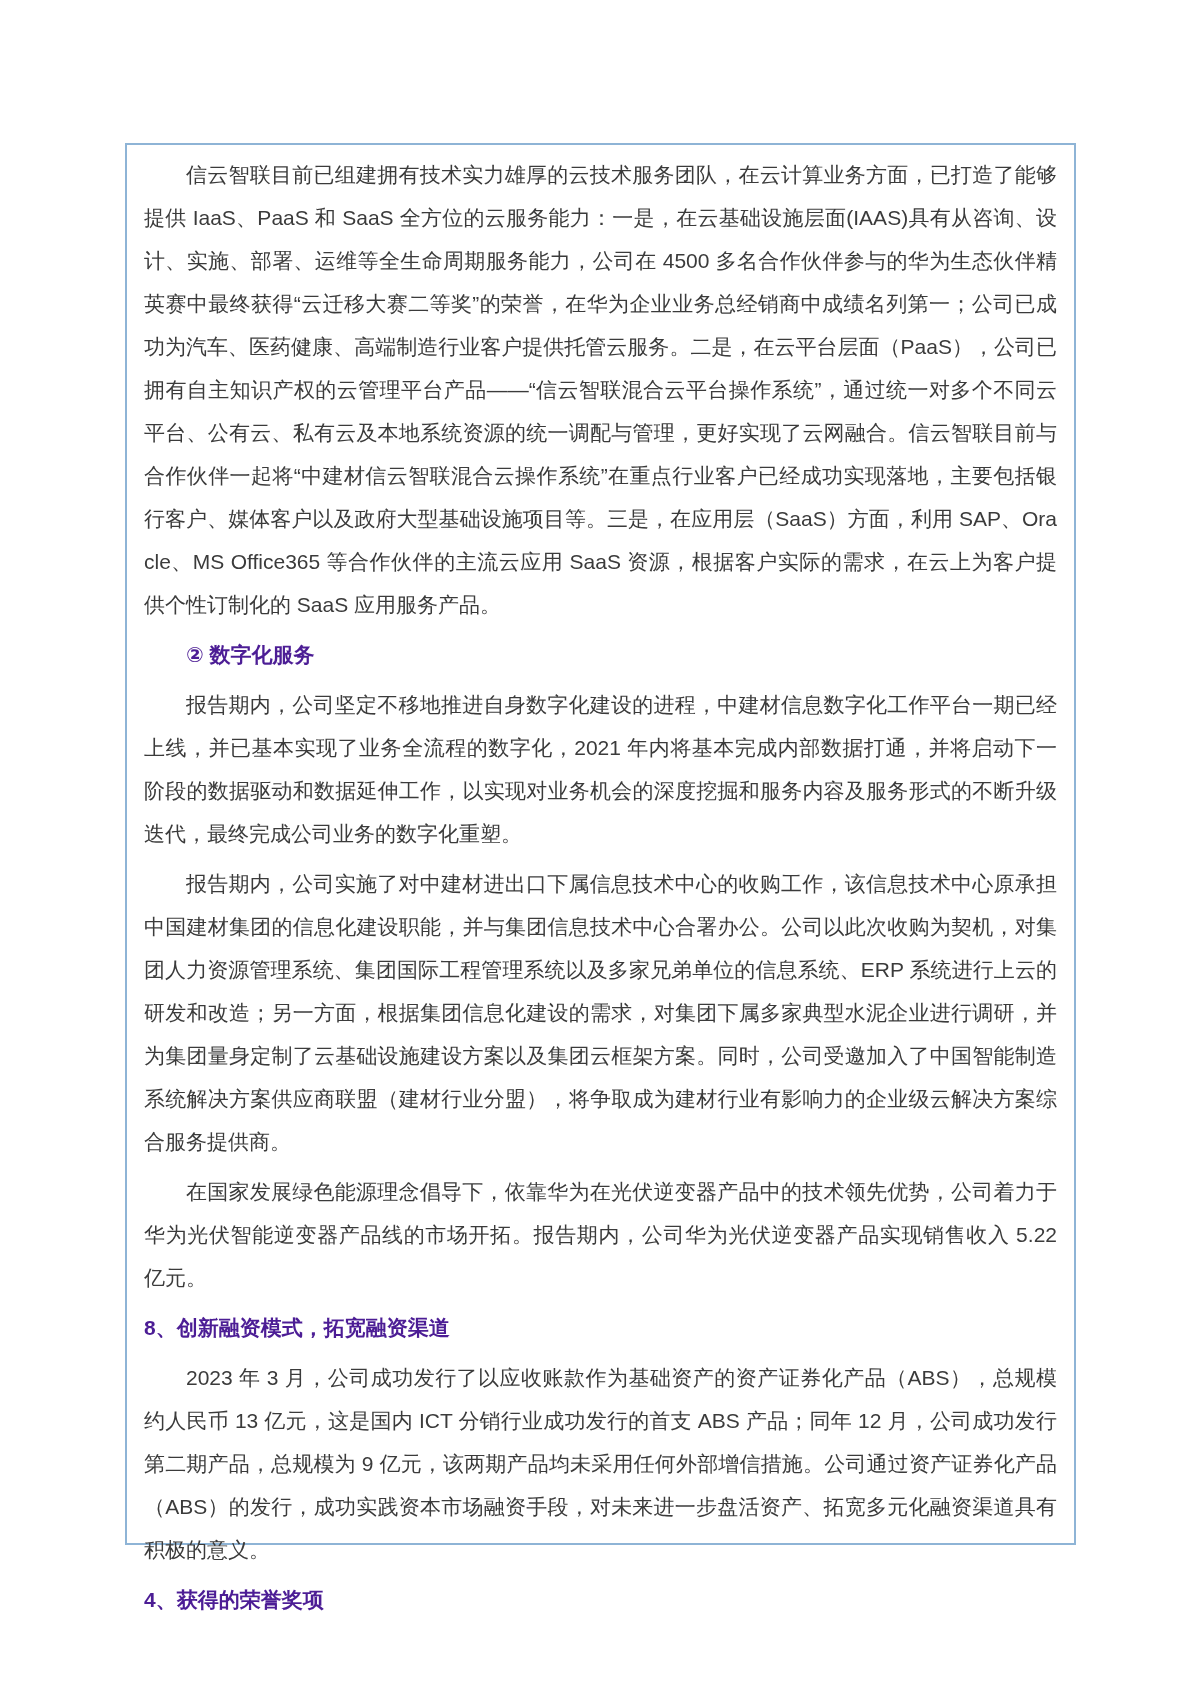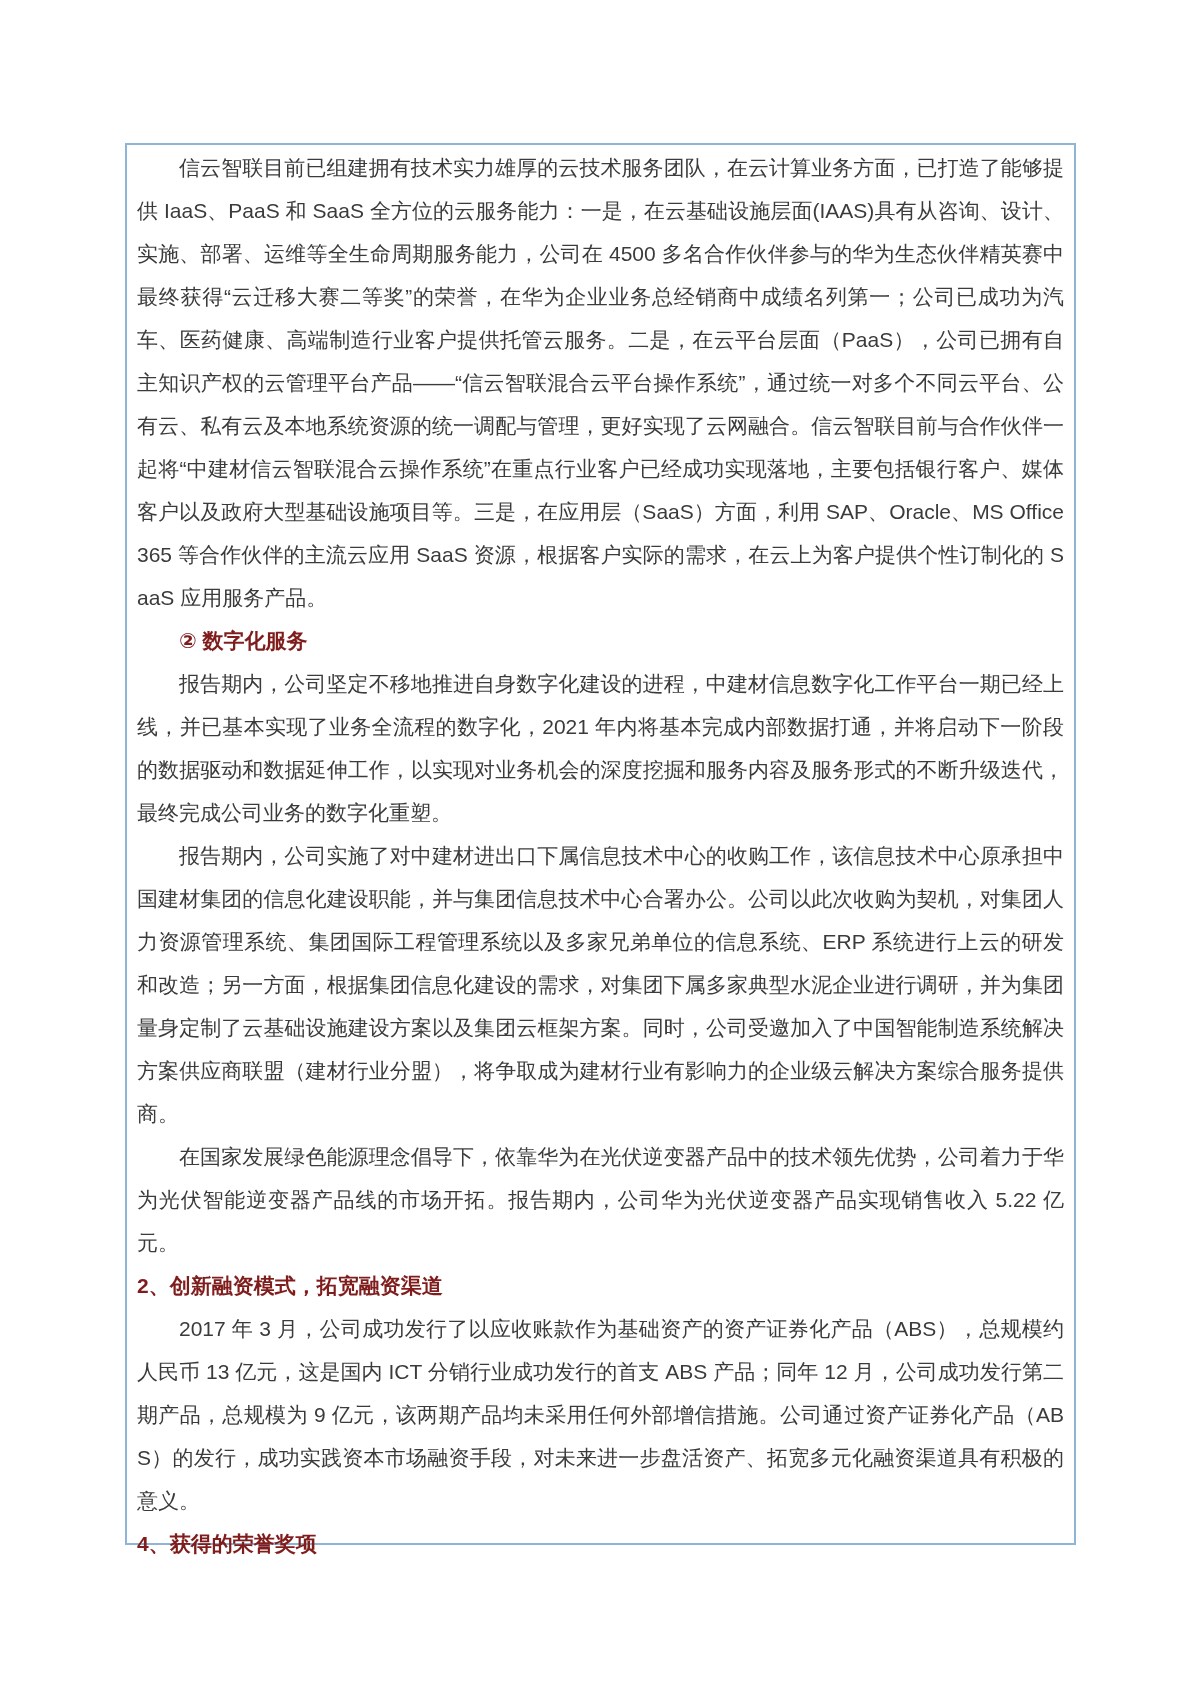--- a/index.html
+++ b/index.html
@@ -19,50 +19,50 @@
     left: 125px;
     top: 143px;
     width: 951px;
     height: 1402px;
     box-sizing: border-box;
     border: 2px solid #8eb4d6;
     padding: 1px 10px 0 10px;
     background: #ffffff;
   }
   .blk {
-    margin: 0;
+    margin: 7px;
     font-size: 21px;
     line-height: 43px;
     color: #3b3b3b;
     text-align: justify;
     text-justify: inter-ideograph;
     word-break: break-all;
   }
   .para {
     text-indent: 2em;
   }
   .heading {
     font-weight: bold;
-    color: #7f1d1d;
+    color: #4c1d95;
     text-align: left;
   }
   .heading-indent {
     text-indent: 2em;
   }
   .heading-flush {
     text-indent: 0;
   }
 </style>
 </head>
 <body>
 
 <div class="page">
   <div class="text-box">
     <p class="blk para">信云智联目前已组建拥有技术实力雄厚的云技术服务团队，在云计算业务方面，已打造了能够提供 IaaS、PaaS 和 SaaS 全方位的云服务能力：一是，在云基础设施层面(IAAS)具有从咨询、设计、实施、部署、运维等全生命周期服务能力，公司在 4500 多名合作伙伴参与的华为生态伙伴精英赛中最终获得“云迁移大赛二等奖”的荣誉，在华为企业业务总经销商中成绩名列第一；公司已成功为汽车、医药健康、高端制造行业客户提供托管云服务。二是，在云平台层面（PaaS），公司已拥有自主知识产权的云管理平台产品——“信云智联混合云平台操作系统”，通过统一对多个不同云平台、公有云、私有云及本地系统资源的统一调配与管理，更好实现了云网融合。信云智联目前与合作伙伴一起将“中建材信云智联混合云操作系统”在重点行业客户已经成功实现落地，主要包括银行客户、媒体客户以及政府大型基础设施项目等。三是，在应用层（SaaS）方面，利用 SAP、Oracle、MS Office365 等合作伙伴的主流云应用 SaaS 资源，根据客户实际的需求，在云上为客户提供个性订制化的 SaaS 应用服务产品。</p>
     <p class="blk heading heading-indent">② 数字化服务</p>
     <p class="blk para">报告期内，公司坚定不移地推进自身数字化建设的进程，中建材信息数字化工作平台一期已经上线，并已基本实现了业务全流程的数字化，2021 年内将基本完成内部数据打通，并将启动下一阶段的数据驱动和数据延伸工作，以实现对业务机会的深度挖掘和服务内容及服务形式的不断升级迭代，最终完成公司业务的数字化重塑。</p>
     <p class="blk para">报告期内，公司实施了对中建材进出口下属信息技术中心的收购工作，该信息技术中心原承担中国建材集团的信息化建设职能，并与集团信息技术中心合署办公。公司以此次收购为契机，对集团人力资源管理系统、集团国际工程管理系统以及多家兄弟单位的信息系统、ERP 系统进行上云的研发和改造；另一方面，根据集团信息化建设的需求，对集团下属多家典型水泥企业进行调研，并为集团量身定制了云基础设施建设方案以及集团云框架方案。同时，公司受邀加入了中国智能制造系统解决方案供应商联盟（建材行业分盟），将争取成为建材行业有影响力的企业级云解决方案综合服务提供商。</p>
     <p class="blk para">在国家发展绿色能源理念倡导下，依靠华为在光伏逆变器产品中的技术领先优势，公司着力于华为光伏智能逆变器产品线的市场开拓。报告期内，公司华为光伏逆变器产品实现销售收入 5.22 亿元。</p>
-    <p class="blk heading heading-flush">2、创新融资模式，拓宽融资渠道</p>
-    <p class="blk para">2017 年 3 月，公司成功发行了以应收账款作为基础资产的资产证券化产品（ABS），总规模约人民币 13 亿元，这是国内 ICT 分销行业成功发行的首支 ABS 产品；同年 12 月，公司成功发行第二期产品，总规模为 9 亿元，该两期产品均未采用任何外部增信措施。公司通过资产证券化产品（ABS）的发行，成功实践资本市场融资手段，对未来进一步盘活资产、拓宽多元化融资渠道具有积极的意义。</p>
+    <p class="blk heading heading-flush">8、创新融资模式，拓宽融资渠道</p>
+    <p class="blk para">2023 年 3 月，公司成功发行了以应收账款作为基础资产的资产证券化产品（ABS），总规模约人民币 13 亿元，这是国内 ICT 分销行业成功发行的首支 ABS 产品；同年 12 月，公司成功发行第二期产品，总规模为 9 亿元，该两期产品均未采用任何外部增信措施。公司通过资产证券化产品（ABS）的发行，成功实践资本市场融资手段，对未来进一步盘活资产、拓宽多元化融资渠道具有积极的意义。</p>
     <p class="blk heading heading-flush">4、获得的荣誉奖项</p>
   </div>
 </div>
 
 </body></html>

